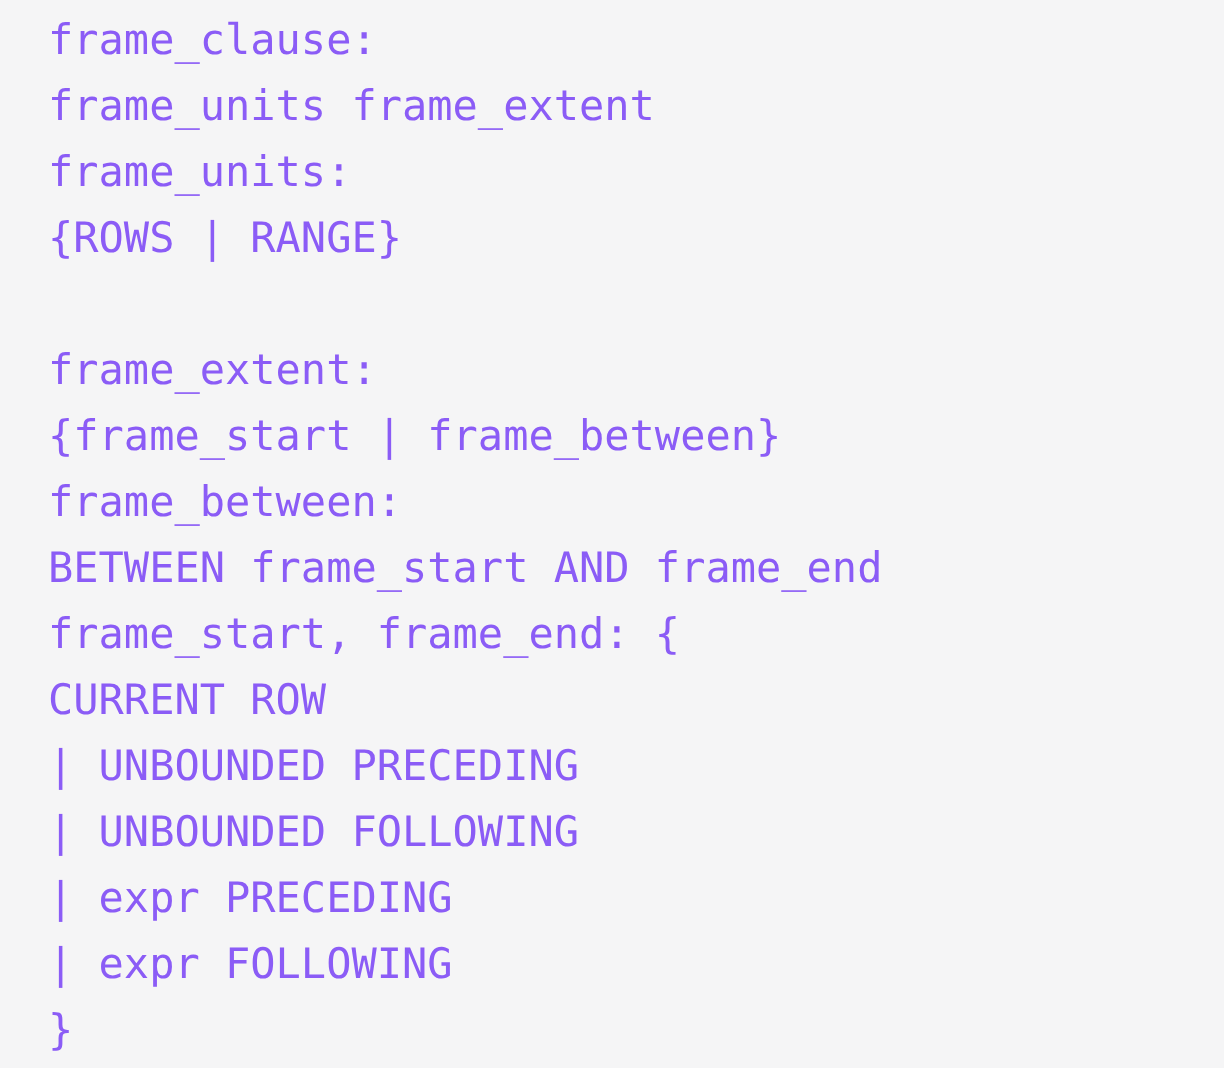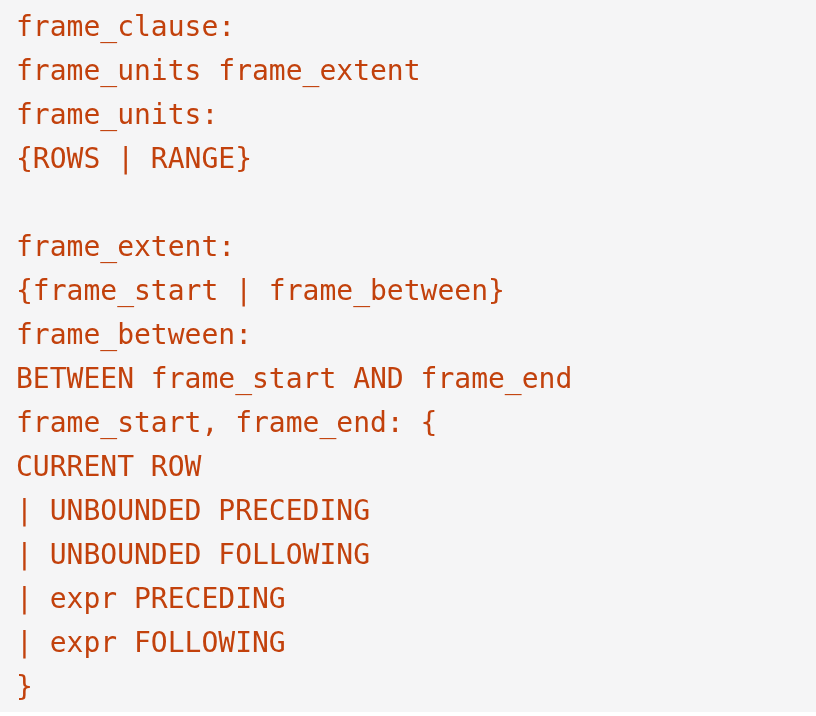--- a/index.html
+++ b/index.html
@@ -12,23 +12,23 @@
     width: 816px;
     height: 716px;
     background: #ffffff;
     overflow: hidden;
   }
   .code-block {
     box-sizing: border-box;
     width: 816px;
     height: 712px;
     margin: 0;
-    padding: 5px 16px;
+    padding: 5px 32px;
     background: #f5f5f6;
-    color: #c2410c;
+    color: #8b5cf6;
     font-family: "DejaVu Sans Mono", "Liberation Mono", monospace;
     font-size: 28px;
     line-height: 44px;
     white-space: pre;
     overflow: hidden;
     -webkit-font-smoothing: antialiased;
   }
 </style>
 </head>
 <body>

